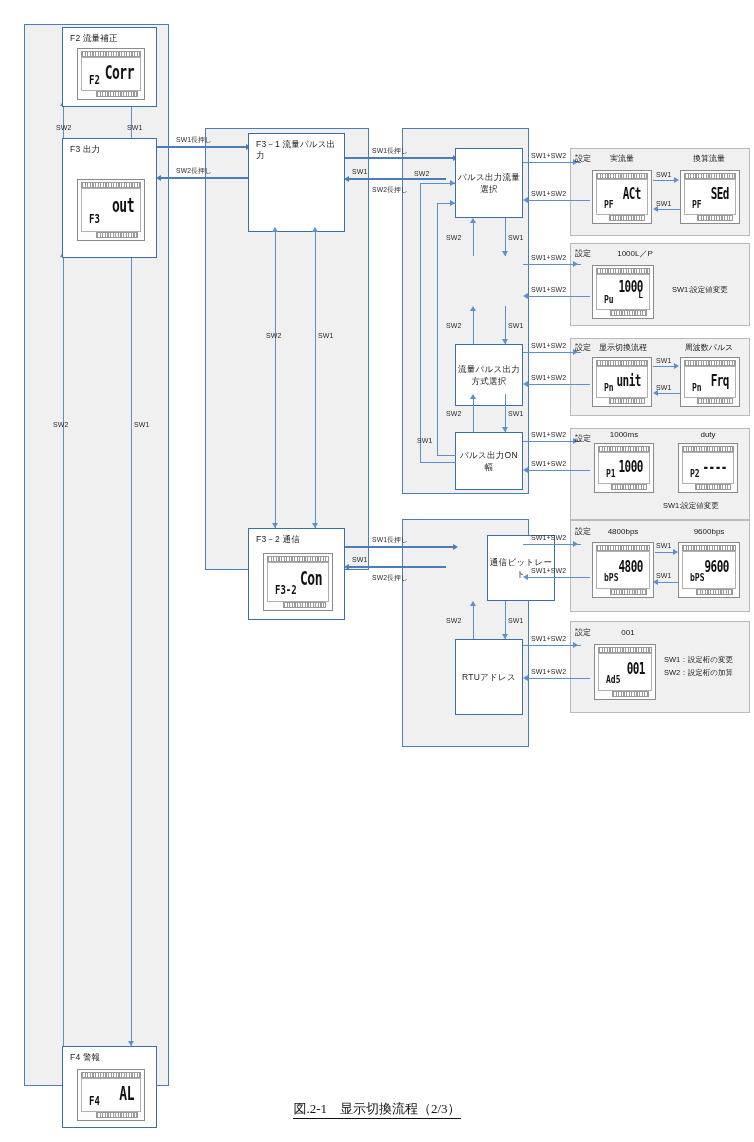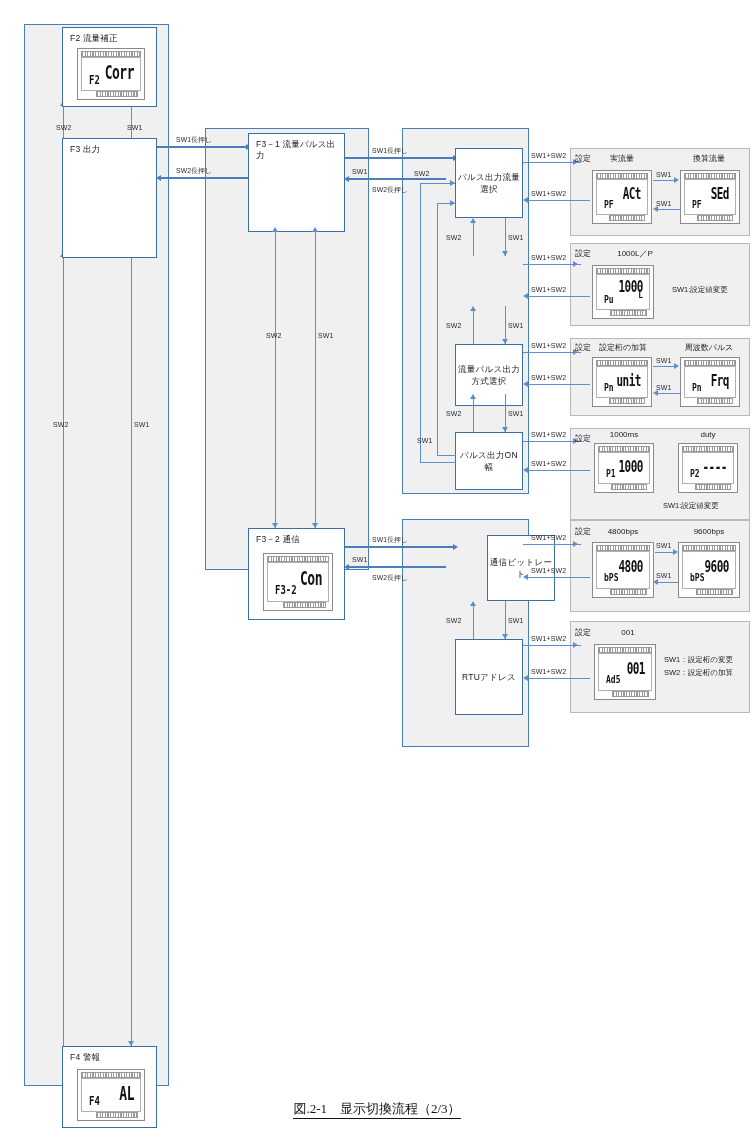--- a/index.html
+++ b/index.html
@@ -192,20 +192,28 @@
       <div class="inner">
         <div class="big" style="font-size:13px;">Corr</div>
         <div class="small" style="font-size:9px;">F2</div>
       </div>
       <div class="bar bot"></div>
     </div>
   </div>
 
   <div class="devcard" style="left:62px;top:138px;width:95px;height:120px;">
     <div class="cap">F3  出力</div>
+    <div class="lcd" style="left:14px;top:40px;width:68px;height:62px;">
+      <div class="bar top"></div>
+      <div class="inner">
+        <div class="big" style="font-size:13px;">out</div>
+        <div class="small" style="font-size:9px;">F3</div>
+      </div>
+      <div class="bar bot"></div>
+    </div>
   </div>
 
   <div class="devcard" style="left:62px;top:1046px;width:95px;height:82px;">
     <div class="cap">F4  警報</div>
     <div class="lcd" style="left:14px;top:22px;width:68px;height:52px;">
       <div class="bar top"></div>
       <div class="inner">
         <div class="big" style="font-size:13px;">AL</div>
         <div class="small" style="font-size:9px;">F4</div>
       </div>
@@ -396,21 +404,21 @@
     <div class="inner">
       <div class="big" style="font-size:11px;top:16%;">1000</div>
       <span class="unit" style="right:6px;top:48%;">L</span>
       <div class="small" style="font-size:8px;">Pu</div>
     </div>
     <div class="bar bot"></div>
   </div>
   <span class="pnote" style="left:672px;top:284px;">SW1:設定値変更</span>
 
   <span class="pset" style="left:575px;top:343px;">設定</span>
-  <span class="ptitle" style="left:592px;top:343px;width:62px;">設定桁の加算</span>
+  <span class="ptitle" style="left:592px;top:343px;width:62px;">显示切換流程</span>
   <span class="ptitle" style="left:676px;top:343px;width:66px;">周波数パルス</span>
   <div class="lcd" style="left:592px;top:357px;width:60px;height:50px;">
     <div class="bar top"></div>
     <div class="inner">
       <div class="big" style="font-size:11px;">unit</div>
       <div class="small" style="font-size:8px;">Pn</div>
     </div>
     <div class="bar bot"></div>
   </div>
   <div class="lcd" style="left:680px;top:357px;width:60px;height:50px;">

